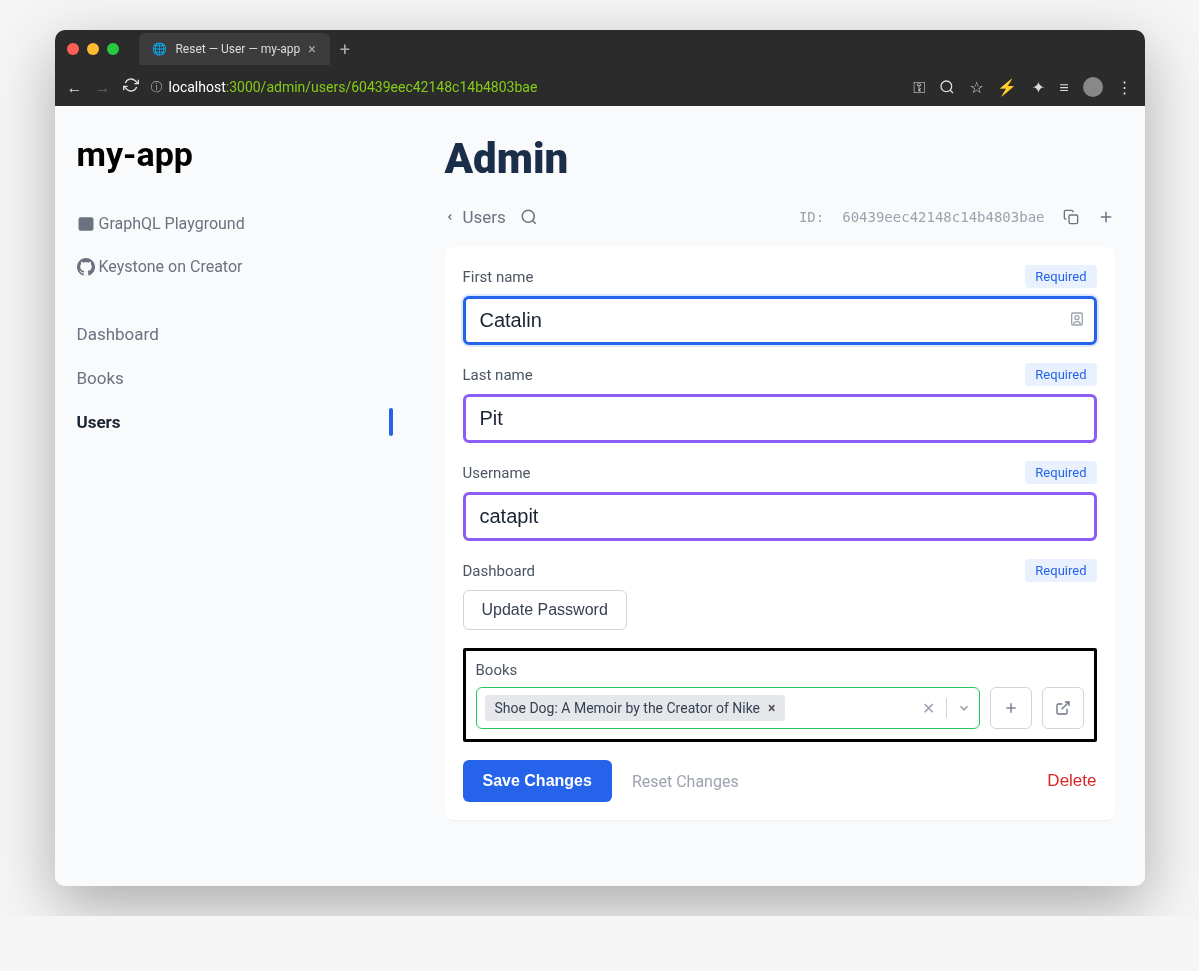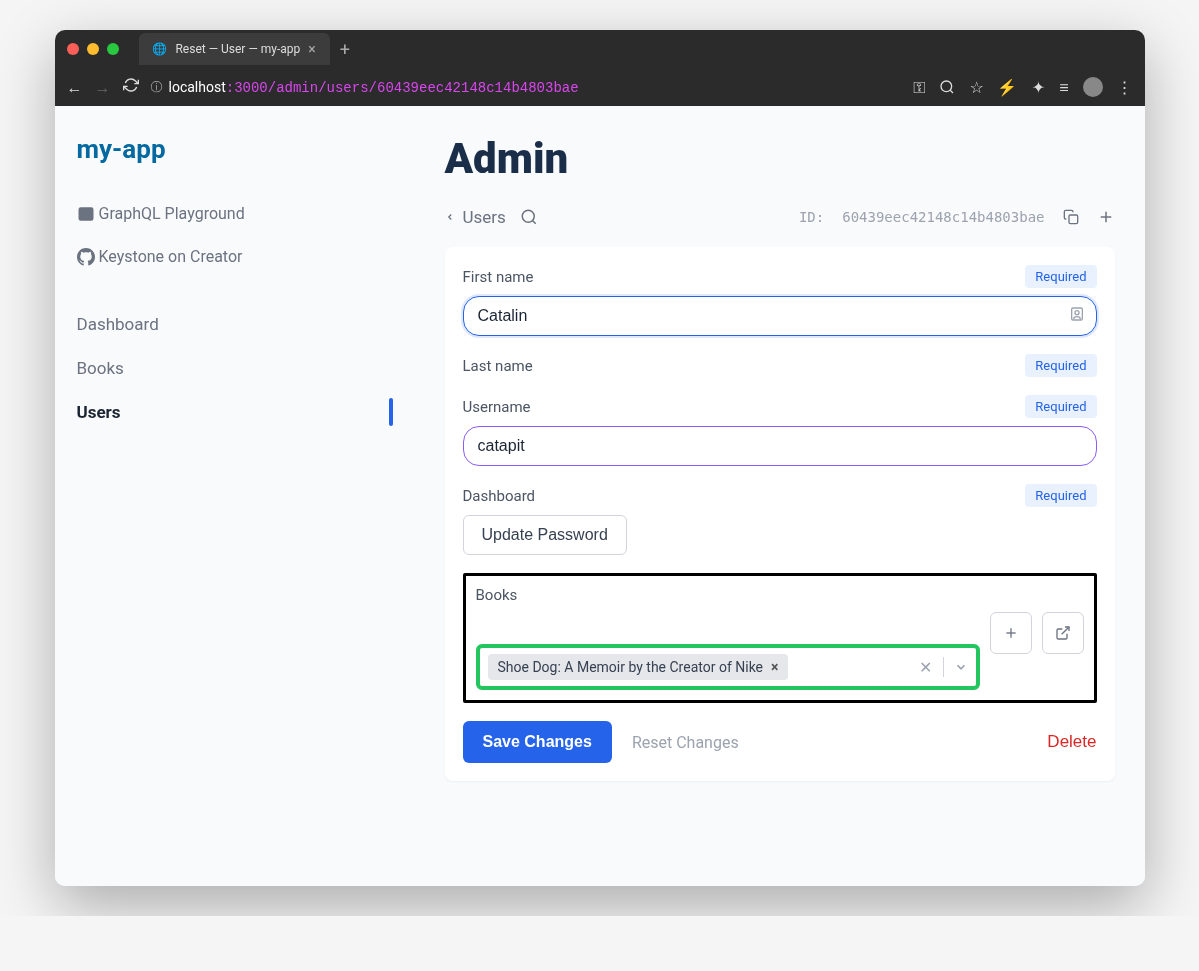--- a/index.html
+++ b/index.html
@@ -55,38 +55,38 @@
     .reload-icon { color: #ddd; }
     .url-text {
       flex: 1;
       color: #ddd;
       font-size: 14px;
       display: flex;
       align-items: center;
       gap: 6px;
     }
     .url-text .secure-icon { font-size: 12px; color: #aaa; }
-    .url-dim { color: #d946ef; font-family: Liberation Mono, monospace; }
+    .url-dim { color: #84cc16; }
     .url-white { color: #fff; }
     .toolbar-icons { display: flex; gap: 14px; align-items: center; }
     .toolbar-icon { color: #ddd; width: 16px; height: 16px; }
     .avatar { width: 20px; height: 20px; border-radius: 50%; background: #888; }
     .content {
       display: flex;
       background: #f9fafb;
       min-height: 780px;
     }
     .sidebar {
       width: 360px;
       padding: 28px 22px;
     }
     .app-title {
-      font-size: 26px;
+      font-size: 34px;
       font-weight: 700;
-      color: #0369a1;
+      color: #000000;
       margin-bottom: 28px;
     }
     .ext-link {
       display: flex;
       align-items: center;
       gap: 4px;
       color: #6b7280;
       font-size: 16px;
       padding: 12px 0;
       text-decoration: none;
@@ -159,23 +159,23 @@
     .badge {
       background: #e8f1fd;
       color: #2563eb;
       font-size: 13px;
       padding: 4px 10px;
       border-radius: 4px;
     }
     .text-input {
       width: 100%;
       padding: 10px 14px;
-      border: 1px solid #8b5cf6;
-      border-radius: 16px;
-      font-size: 16px;
+      border: 3px solid #8b5cf6;
+      border-radius: 6px;
+      font-size: 20px;
       color: #1a2433;
     }
     .text-input.focused {
       border-color: #2563eb;
       box-shadow: 0 0 0 2px rgba(37,99,235,0.15);
     }
     .input-wrapper { position: relative; }
     .input-suffix-icon {
       position: absolute;
       right: 12px;
@@ -196,25 +196,24 @@
       border: 3px solid #000;
       padding: 10px;
       margin-bottom: 18px;
       border-radius: 2px;
     }
     .books-row { display: flex; gap: 10px; }
     .multi-select {
       flex: 1;
       display: flex;
       align-items: center;
-      border: 4px solid #22c55e;
+      border: 1px solid #22c55e;
       border-radius: 6px;
       padding: 6px 8px;
       gap: 6px;
-      margin-top: 32px;
     }
     .chip {
       background: #e5e7eb;
       color: #374151;
       padding: 5px 10px;
       border-radius: 4px;
       font-size: 14px;
       display: flex;
       align-items: center;
       gap: 8px;
@@ -384,20 +383,21 @@
                 </svg>
             </span>
           </div>
         </div>
 
         <div class="field">
           <div class="field-label-row">
             <label class="field-label">Last name</label>
             <span class="badge">Required</span>
           </div>
+          <input class="text-input" value="Pit" style="">
         </div>
 
         <div class="field">
           <div class="field-label-row">
             <label class="field-label">Username</label>
             <span class="badge">Required</span>
           </div>
           <input class="text-input" value="catapit" style="">
         </div>
 

